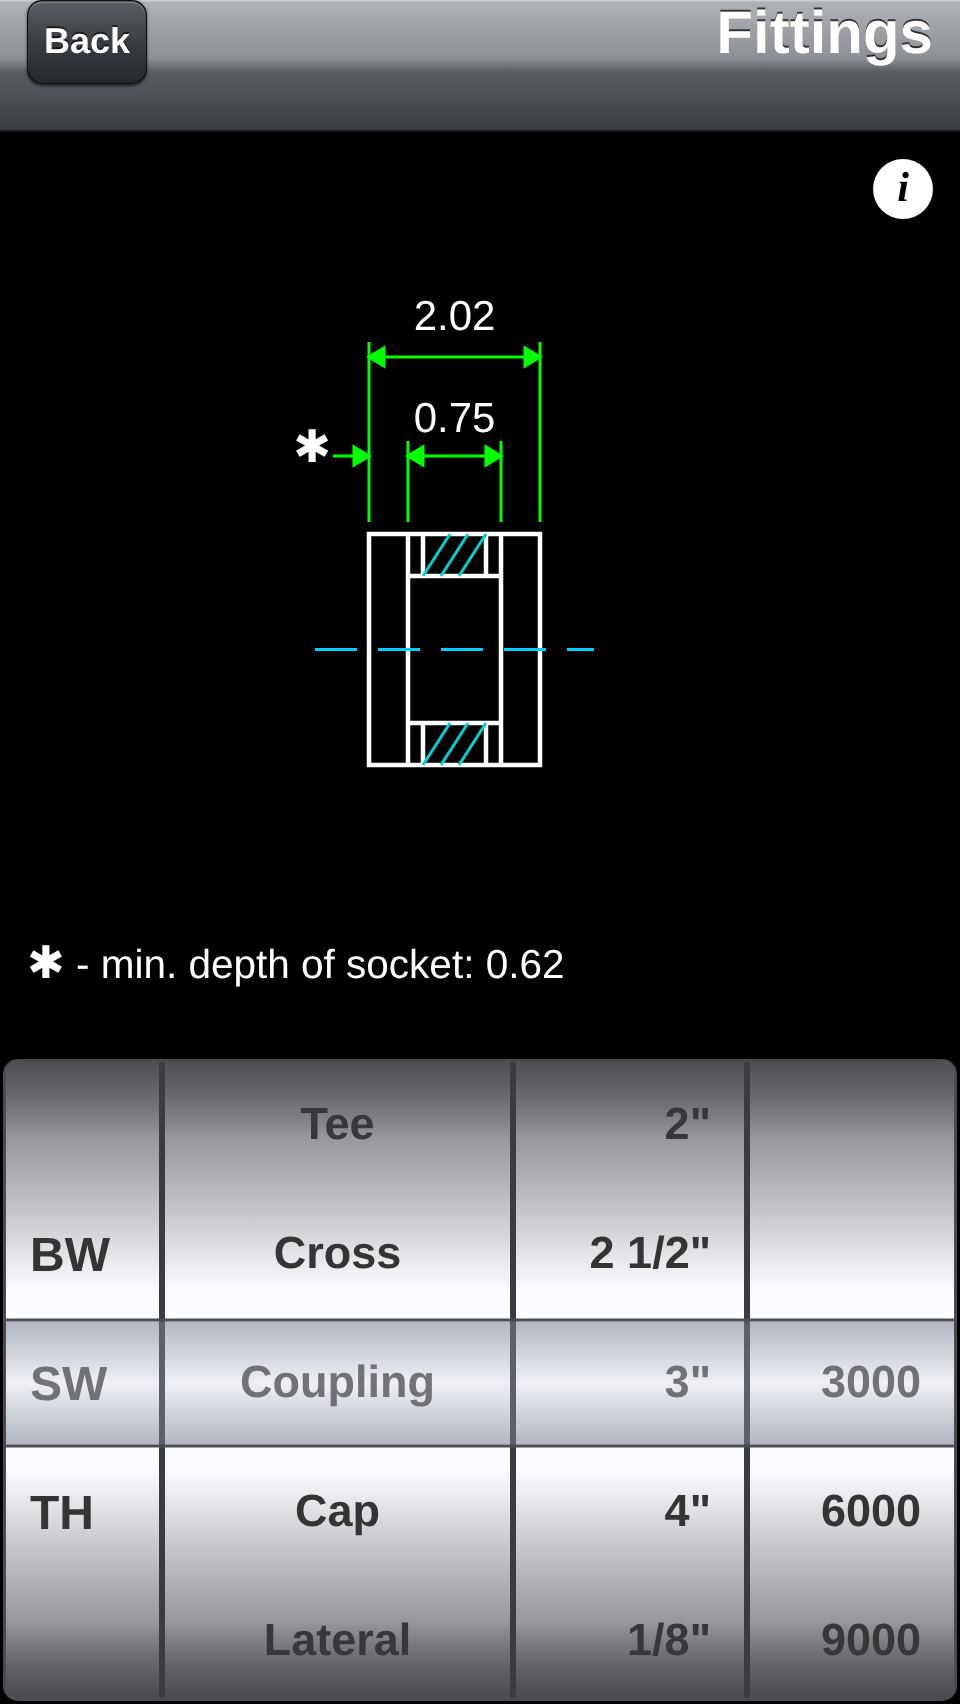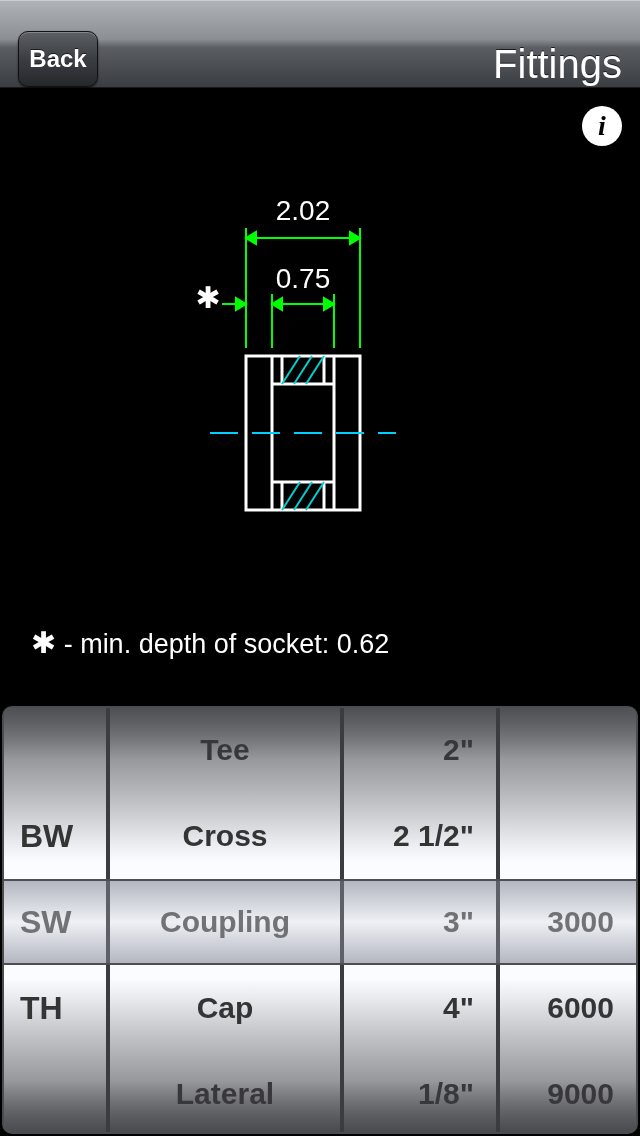--- a/index.html
+++ b/index.html
@@ -3,54 +3,54 @@
 <meta charset="utf-8">
 <style>
 * { margin: 0; padding: 0; box-sizing: border-box; }
 html, body { width: 640px; height: 1136px; overflow: hidden; font-family: "Helvetica Neue", Helvetica, Arial, sans-serif; background: #000; }
 
 
 .navbar {
   height: 88px; width: 100%;
   background: linear-gradient(to bottom, #b0b3b8 0%, #8c8f94 45%, #5a5d62 55%, #3a3d42 100%);
   border-bottom: 1px solid #1a1a1a;
-  display: flex; align-items: flex-end; justify-content: space-between;
+  display: flex; align-items: flex-start; justify-content: space-between;
   padding: 0 18px;
   box-shadow: inset 0 1px 0 rgba(255,255,255,0.35);
 }
 .nav-btn {
   min-width: 80px; height: 56px;
   background: linear-gradient(to bottom,#5c5f64 0%, #3a3d42 50%, #26282c 100%);
   border: 1px solid #111; border-radius: 10px;
   color: #fff; font-size: 24px; font-weight: 600;
   display: flex; align-items: center; justify-content: center;
   box-shadow: inset 0 1px 0 rgba(255,255,255,0.25), 0 1px 2px rgba(0,0,0,0.6);
   text-shadow: 0 -1px 0 rgba(0,0,0,0.6);
 }
 .nav-title {
-  color: #fff; font-size: 40px; font-weight: 400;
+  color: #fff; font-size: 40px; font-weight: 700;
   text-shadow: 0 -1px 0 rgba(0,0,0,0.7);
 }
 
 
 .diagram-area {
   position: relative; width: 100%; height: 618px; background: #000;
   color: #fff;
 }
 .info-badge {
   position: absolute; top: 18px; right: 18px;
   width: 40px; height: 40px; border-radius: 50%;
   background: #fff; color: #000;
   font-family: Georgia, "Times New Roman", serif; font-style: italic; font-weight: 700;
   font-size: 28px; display: flex; align-items: center; justify-content: center;
 }
 .diagram-svg { position: absolute; left: 0; top: 0; }
 
 .footer-line {
-  position: absolute; left: 13px; right: 0; bottom: 46px;
+  position: absolute; left: 0; right: 0; bottom: 46px;
   display: flex; justify-content: space-between; align-items: baseline;
   padding: 0 18px; color: #fff; font-size: 27px;
 }
 .star-glyph { font-size: 30px; }
 
 
 .picker {
   width: 636px; height: 428px; margin: 0 auto;
   position: relative;
   background: linear-gradient(to bottom,#7d7f84 0%, #e9eaee 12%, #fbfcff 32%, #fbfcff 68%, #e9eaee 88%, #6b6d72 100%);

